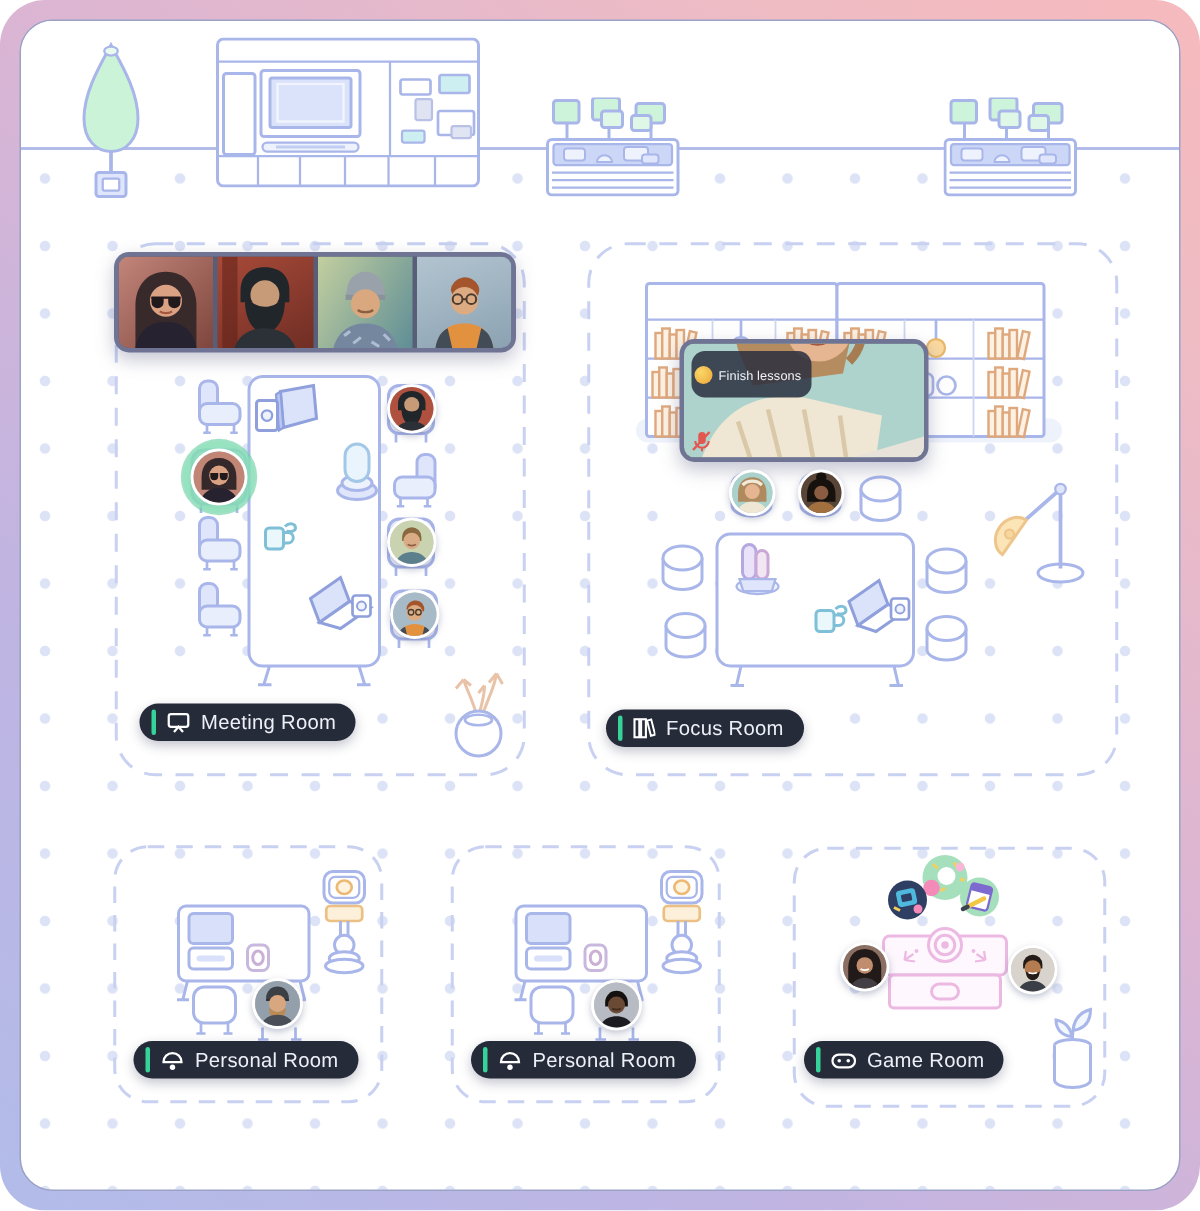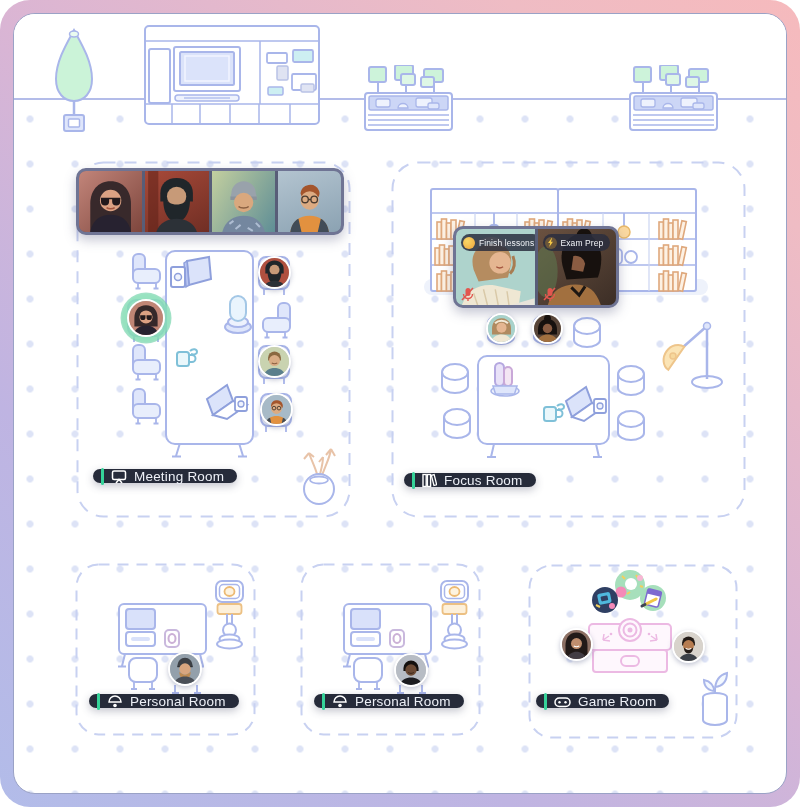--- a/index.html
+++ b/index.html
@@ -21,32 +21,32 @@
   .video-strip{position:absolute;display:flex;gap:3px;background:#585d78;border:3px solid #6f7494;
     border-radius:10px;overflow:hidden;box-shadow:0 5px 12px rgba(88,93,130,.35);}
   .tile{position:relative;flex:1;overflow:hidden;}
   .tile svg.art{position:absolute;inset:0;width:100%;height:100%;}
   .t1{background:linear-gradient(135deg,#c2857a,#7e463d);}
   .t2{background:linear-gradient(150deg,#a84a39,#702e24);}
   .t3{background:linear-gradient(120deg,#c3cf9f,#5f8e96);}
   .t4{background:linear-gradient(160deg,#b3c4d0,#8ba2b2);}
   .t5{background:#aed3cc;}
   .t6{background:linear-gradient(140deg,#6a5140,#3c2e26);}
-  .status-badge{position:absolute;top:5px;left:5px;height:17px;display:flex;align-items:center;
+  .status-badge{position:absolute;top:5px;left:5px;height:31px;display:flex;align-items:center;
     gap:4px;padding:0 7px 0 2px;background:rgba(42,46,62,.85);border-radius:9px;}
   .emoji{width:12px;height:12px;border-radius:50%;display:inline-flex;align-items:center;justify-content:center;}
   .emoji-biceps{background:radial-gradient(circle at 35% 35%,#f9d867,#eda43b);}
   .emoji-bolt{background:#6b5639;}
   .status-text{font-size:8.5px;color:#f2f4f8;white-space:nowrap;letter-spacing:.1px;}
   .muted-mic{position:absolute;left:5px;bottom:4px;}
   .avatar{position:absolute;border-radius:50%;border:2px solid #fff;overflow:hidden;
     box-shadow:0 2px 5px rgba(80,90,130,.35);background:#ccc;}
   .avatar svg{position:absolute;inset:-2px;width:calc(100% + 4px);height:calc(100% + 4px);}
   .avatar.speaking{box-shadow:0 0 0 5px rgba(143,228,188,.55),0 0 0 6.5px rgba(110,210,168,.65),0 2px 5px rgba(80,90,130,.3);}
-  .room-label{position:absolute;display:inline-flex;align-items:center;gap:7px;height:14px;
+  .room-label{position:absolute;display:inline-flex;align-items:center;gap:7px;height:25px;
     padding:0 13px 0 8px;background:#262b3a;border-radius:14px;box-shadow:0 3px 8px rgba(55,60,90,.3);}
   .label-bar{width:3px;height:17px;border-radius:2px;background:#35d399;}
   .label-text{font-size:13.5px;font-weight:500;color:#edf0f7;white-space:nowrap;letter-spacing:.2px;}
   .label-icon{display:inline-flex;}
 </style>
 </head>
 <body>
 
 <div class="stage">
 <div class="frame">
@@ -377,43 +377,20 @@
         <div class="status-badge">
           <span class="emoji emoji-biceps"></span>
           <span class="status-text">Finish lessons</span>
         </div>
         <svg class="muted-mic" width="13" height="14" viewBox="0 0 13 14">
           <rect x="4.5" y="1" width="5" height="8" rx="2.5" fill="#e2574f"></rect>
           <path d="M2.5 7a4.5 4.5 0 0 0 9 0M7 11.5V14" stroke="#e2574f" stroke-width="1.4" fill="none"></path>
           <path d="M1 13L12 1" stroke="#e2574f" stroke-width="1.6"></path>
         </svg>
       </div>
-      <div class="tile t6">
-        <svg class="art" viewBox="0 0 80 80" preserveAspectRatio="xMidYMax slice">
-          <ellipse cx="8" cy="46" rx="12" ry="26" fill="#5d7a50" opacity=".55"></ellipse>
-          <circle cx="47" cy="10" r="8" fill="#17110e"></circle>
-          <path d="M47 6c-18 2-26 16-22 34l4 14 32-2c6-16 6-40-14-46z" fill="#17110e"></path>
-          <path d="M36 30a10 10 0 0 1 12 8l-2 8-12-2z" fill="#8a5c42"></path>
-          <path d="M10 80c4-15 14-21 28-21 13 0 21 6 26 21z" fill="#a2703f"></path>
-          <path d="M34 62l8 8 6-9" stroke="#1d1713" stroke-width="3" fill="none"></path>
-        </svg>
-        <div class="status-badge">
-          <span class="emoji emoji-bolt">
-            <svg width="7" height="9" viewBox="0 0 8 11">
-                    <path d="M5.5 0 L1 6 h2.5 L2.5 11 L7 4.5 H4.5 L6 0 Z" fill="#f6c945"></path>
-                  </svg>
-          </span>
-          <span class="status-text">Exam Prep</span>
-        </div>
-        <svg class="muted-mic" width="13" height="14" viewBox="0 0 13 14">
-          <rect x="4.5" y="1" width="5" height="8" rx="2.5" fill="#e2574f"></rect>
-          <path d="M2.5 7a4.5 4.5 0 0 0 9 0M7 11.5V14" stroke="#e2574f" stroke-width="1.4" fill="none"></path>
-          <path d="M1 13L12 1" stroke="#e2574f" stroke-width="1.6"></path>
-        </svg>
-      </div>
     </div>
 
     <div class="avatar" style="left:95px;top:152px;width:31px;height:31px;">
       <svg viewBox="0 0 36 36">
         <circle cx="18" cy="18" r="18" fill="#a8d2cb"></circle>
         <path d="M18 6c-7 0-11 5-11 12v7h22v-7c0-7-4-12-11-12z" fill="#b08a5f"></path>
         <path d="M10.5 12c4-4 11-4 15 0" stroke="#f2ead8" stroke-width="2.5" fill="none"></path>
         <circle cx="18" cy="17" r="5.8" fill="#e5b691"></circle>
         <path d="M5 36c2-8 7-11 13-11s11 3 13 11z" fill="#efe7d3"></path>
       </svg>

